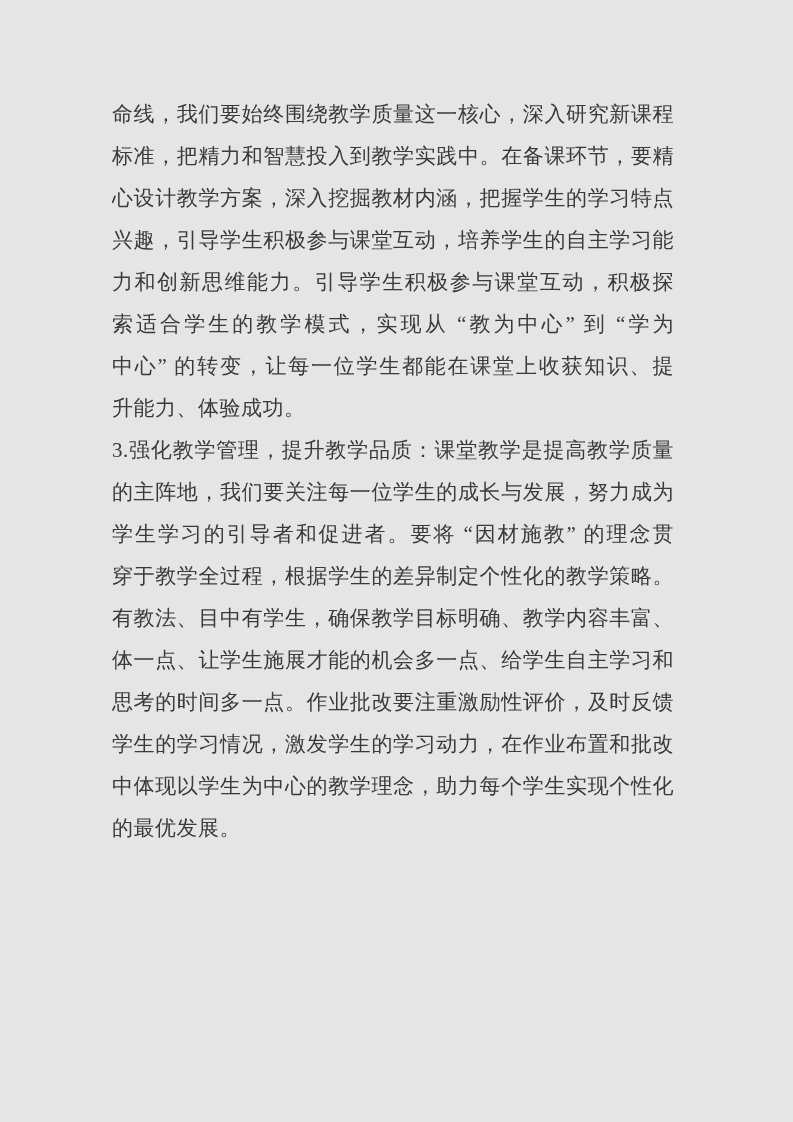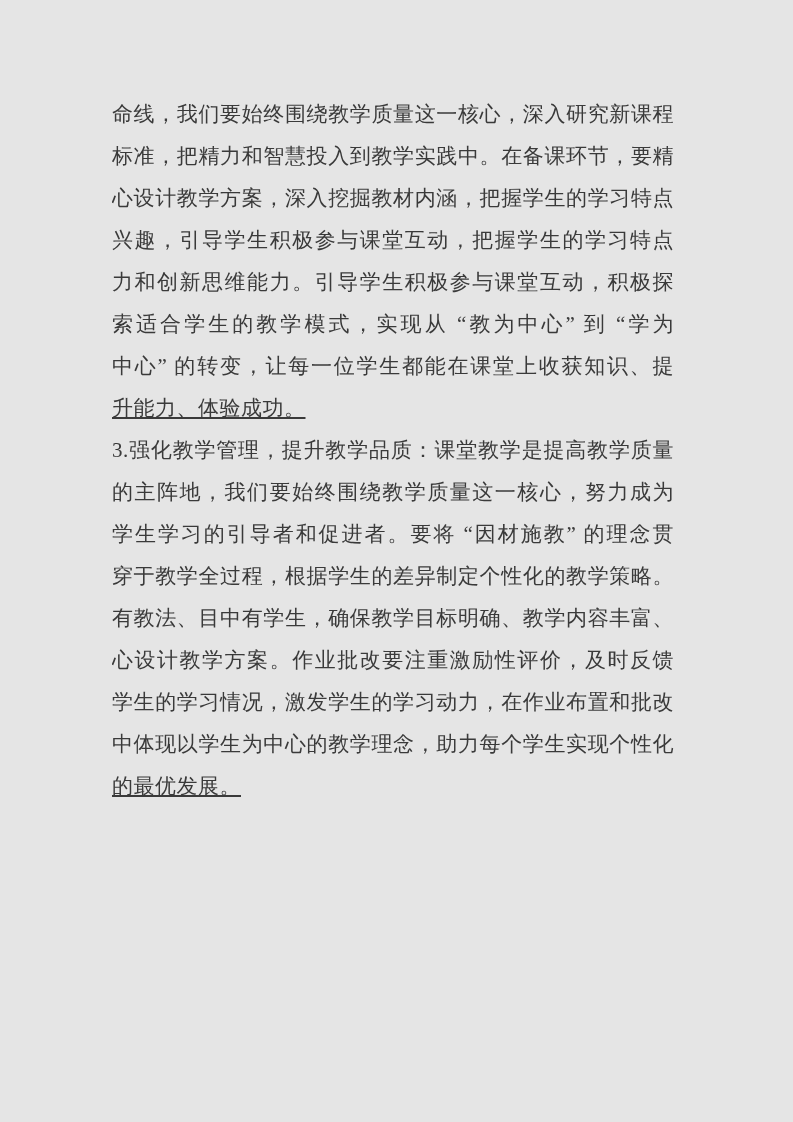--- a/index.html
+++ b/index.html
@@ -34,46 +34,46 @@
     white-space: nowrap;
     text-align: justify;
     text-align-last: justify;
     text-justify: inter-character;
     overflow: hidden;
     font-weight: 400;
   }
   .line.last {
     text-align: right;
     text-align-last: left;
-    text-decoration: underline;
   }
 </style>
 </head>
 <body>
 
 <div class="page">
   <div class="text-block">
 
     <div class="paragraph">
       <div class="line">命线，我们要始终围绕教学质量这一核心，深入研究新课程</div>
       <div class="line">标准，把精力和智慧投入到教学实践中。在备课环节，要精</div>
       <div class="line">心设计教学方案，深入挖掘教材内涵，把握学生的学习特点</div>
-      <div class="line">兴趣，引导学生积极参与课堂互动，把握学生的学习特点</div>
+      <div class="line">兴趣，引导学生积极参与课堂互动，培养学生的自主学习能</div>
       <div class="line">力和创新思维能力。引导学生积极参与课堂互动，积极探</div>
       <div class="line">索适合学生的教学模式，实现从 “教为中心” 到 “学为</div>
       <div class="line">中心” 的转变，让每一位学生都能在课堂上收获知识、提</div>
       <div class="line last">升能力、体验成功。</div>
     </div>
 
     <div class="paragraph">
       <div class="line">3.强化教学管理，提升教学品质：课堂教学是提高教学质量</div>
-      <div class="line">的主阵地，我们要始终围绕教学质量这一核心，努力成为</div>
+      <div class="line">的主阵地，我们要关注每一位学生的成长与发展，努力成为</div>
       <div class="line">学生学习的引导者和促进者。要将 “因材施教” 的理念贯</div>
       <div class="line">穿于教学全过程，根据学生的差异制定个性化的教学策略。</div>
       <div class="line">有教法、目中有学生，确保教学目标明确、教学内容丰富、</div>
-      <div class="line">心设计教学方案。作业批改要注重激励性评价，及时反馈</div>
+      <div class="line">体一点、让学生施展才能的机会多一点、给学生自主学习和</div>
+      <div class="line">思考的时间多一点。作业批改要注重激励性评价，及时反馈</div>
       <div class="line">学生的学习情况，激发学生的学习动力，在作业布置和批改</div>
       <div class="line">中体现以学生为中心的教学理念，助力每个学生实现个性化</div>
       <div class="line last">的最优发展。</div>
     </div>
 
   </div>
 </div>
 
 </body></html>

